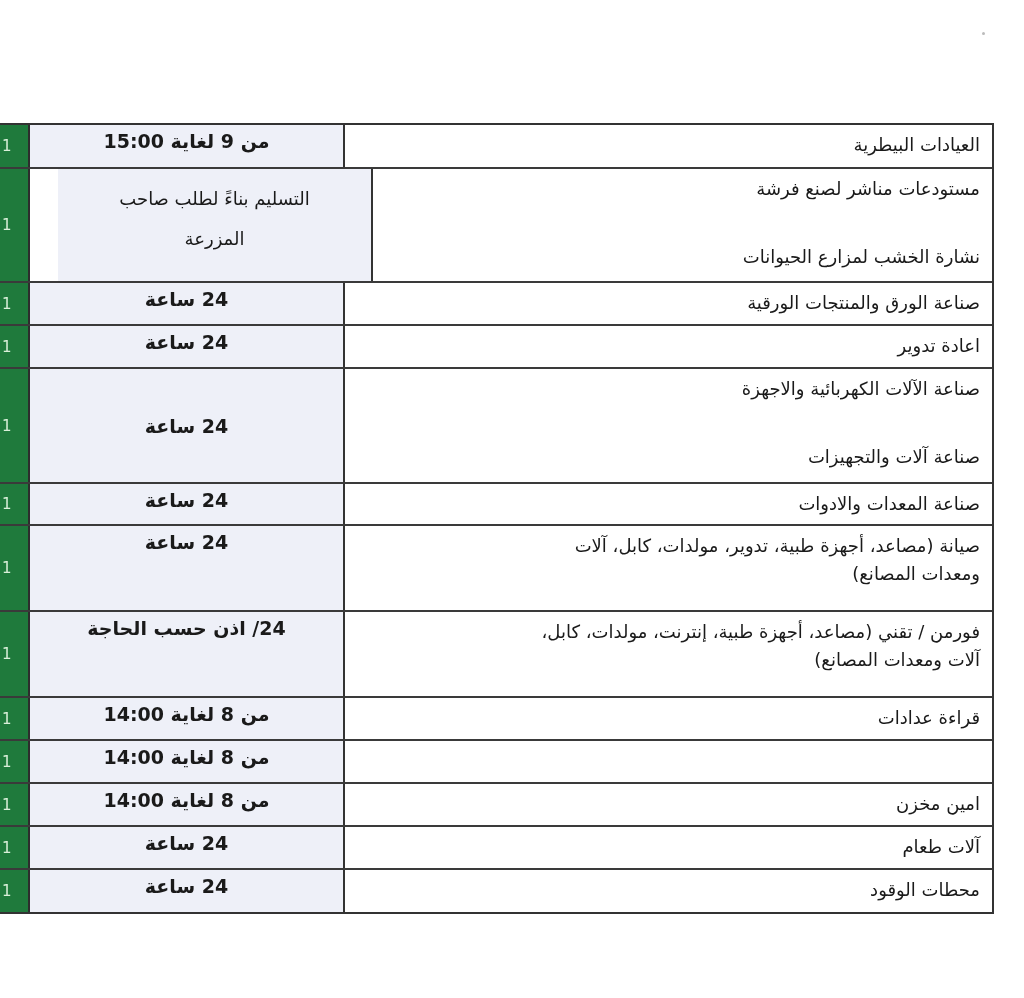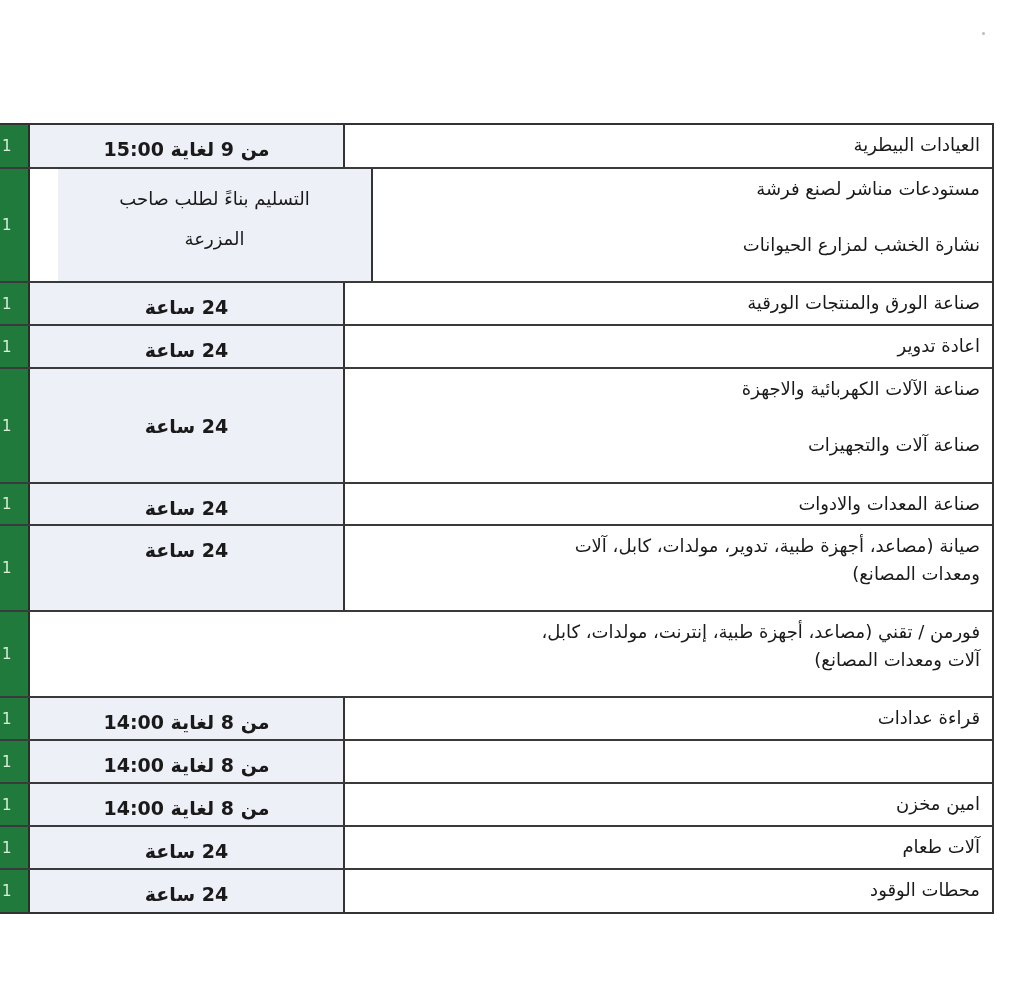--- a/index.html
+++ b/index.html
@@ -43,38 +43,38 @@
   .c-hours {
     width: 315px; flex: 0 0 315px;
     background: #eef0f8;
     border-right: 2px solid #333;
     box-sizing: border-box;
     display: flex; flex-direction: column;
     align-items: center; justify-content: flex-start;
     direction: rtl;
     font-size: 19px;
     font-weight: bold;
-    padding-top: 10px;
+    padding-top: 2px;
     line-height: 28px;
     text-align: center;
   }
   .c-hours.center { justify-content: center; padding-top: 0; }
   .c-hours.light { font-weight: normal; font-size: 18px; line-height: 40px; padding-top: 10px; margin-left: 28px; }
   .c-desc {
     flex: 1;
     background: #ffffff;
     direction: rtl;
     text-align: right;
     font-size: 18px;
     padding: 6px 12px 4px 12px;
     line-height: 28px;
     box-sizing: border-box;
   }
   .c-desc .line { display: block; }
-  .c-desc .gap { margin-top: 28px; }
+  .c-desc .gap { margin-top: 40px; }
 </style>
 </head>
 <body>
 
 <div class="speck"></div>
 
 <div class="table" id="tbl">
     <div class="row" style="height: 44px;">
       <div class="c-num">1</div>
       <div class="c-hours">
@@ -137,20 +137,23 @@
       <div class="c-hours">
         <span>24 ساعة</span>
       </div>
       <div class="c-desc">
         <span class="line">صيانة (مصاعد، أجهزة طبية، تدوير، مولدات، كابل، آلات</span>
         <span class="line">ومعدات المصانع)</span>
       </div>
     </div>
     <div class="row" style="height: 86px;">
       <div class="c-num">1</div>
+      <div class="c-hours">
+        <span>24/ اذن حسب الحاجة</span>
+      </div>
       <div class="c-desc">
         <span class="line">فورمن / تقني (مصاعد، أجهزة طبية، إنترنت، مولدات، كابل،</span>
         <span class="line">آلات ومعدات المصانع)</span>
       </div>
     </div>
     <div class="row" style="height: 43px;">
       <div class="c-num">1</div>
       <div class="c-hours">
         <span>من 8 لغاية 14:00</span>
       </div>

